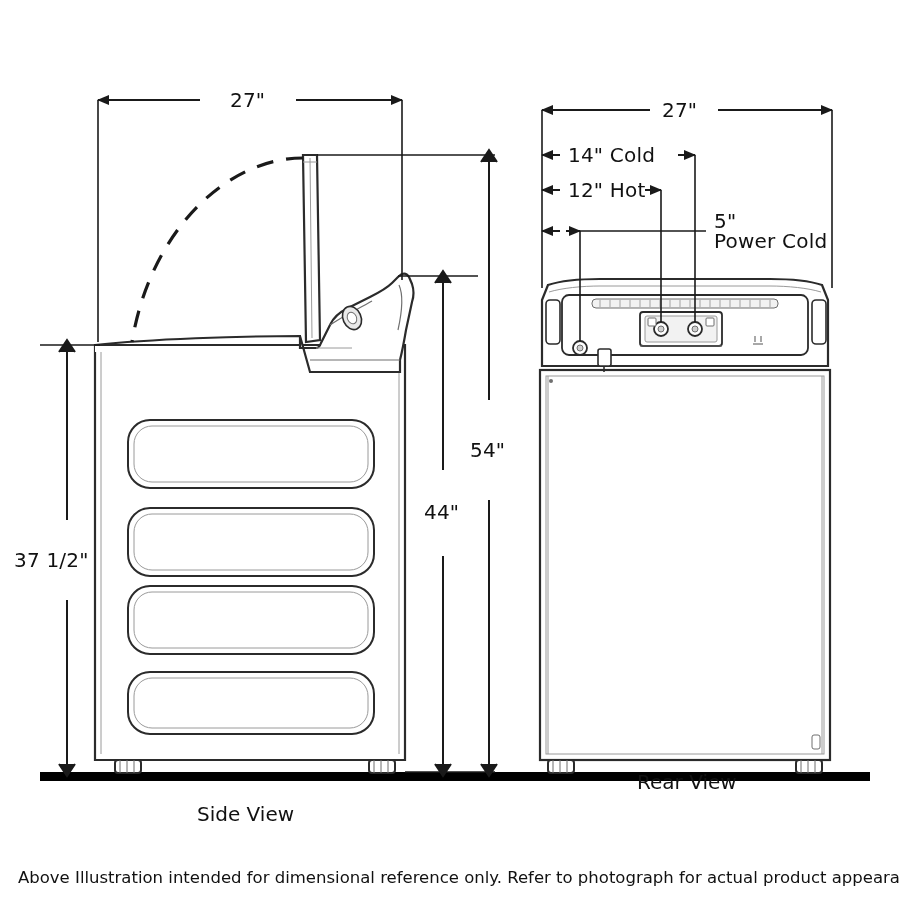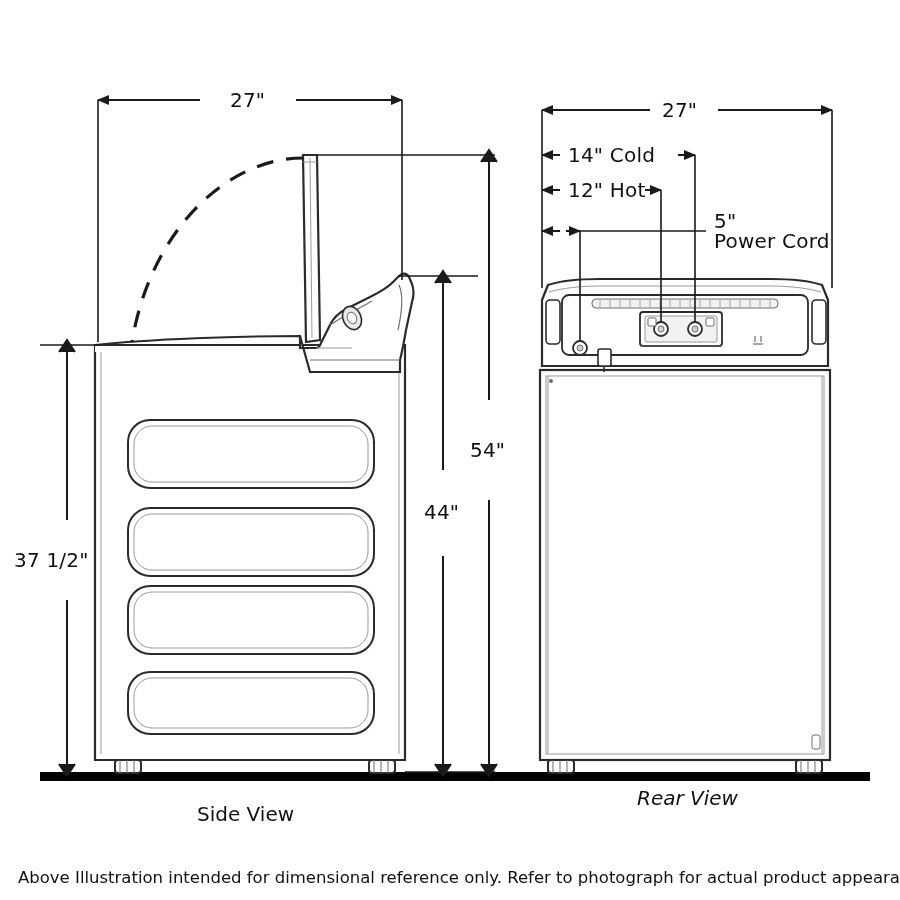--- a/index.html
+++ b/index.html
@@ -229,20 +229,20 @@
   <div class="label big" style="left:14px; top:560px; transform:translate(0,-50%);">37 1/2"</div>
 
   <div class="label big" style="left:662px; top:110px; transform:translate(0,-50%);">27"</div>
 
   <div class="label big" style="left:568px; top:155px; transform:translate(0,-50%);">14" Cold</div>
 
   <div class="label big" style="left:568px; top:190px; transform:translate(0,-50%);">12" Hot</div>
 
   <div class="label big" style="left:714px; top:221px; transform:translate(0,-50%);">5"</div>
 
-  <div class="label big" style="left:714px; top:241px; transform:translate(0,-50%);">Power Cord</div>
+  <div class="label big" style="left:714px; top:241px; transform:translate(0,-50%);">Power Cold</div>
 
   <div class="viewname" style="left:197px; top:786px;margin-top:16px;">Side View</div>
-  <div class="viewname" style="left:637px; top:786px;font-style:italic;">Rear View</div>
+  <div class="viewname" style="left:637px; top:770px;">Rear View</div>
 
   <div class="footnote">Above Illustration intended for dimensional reference only. Refer to photograph for actual product appearance.</div>
 
 </div>
 
 </body></html>

